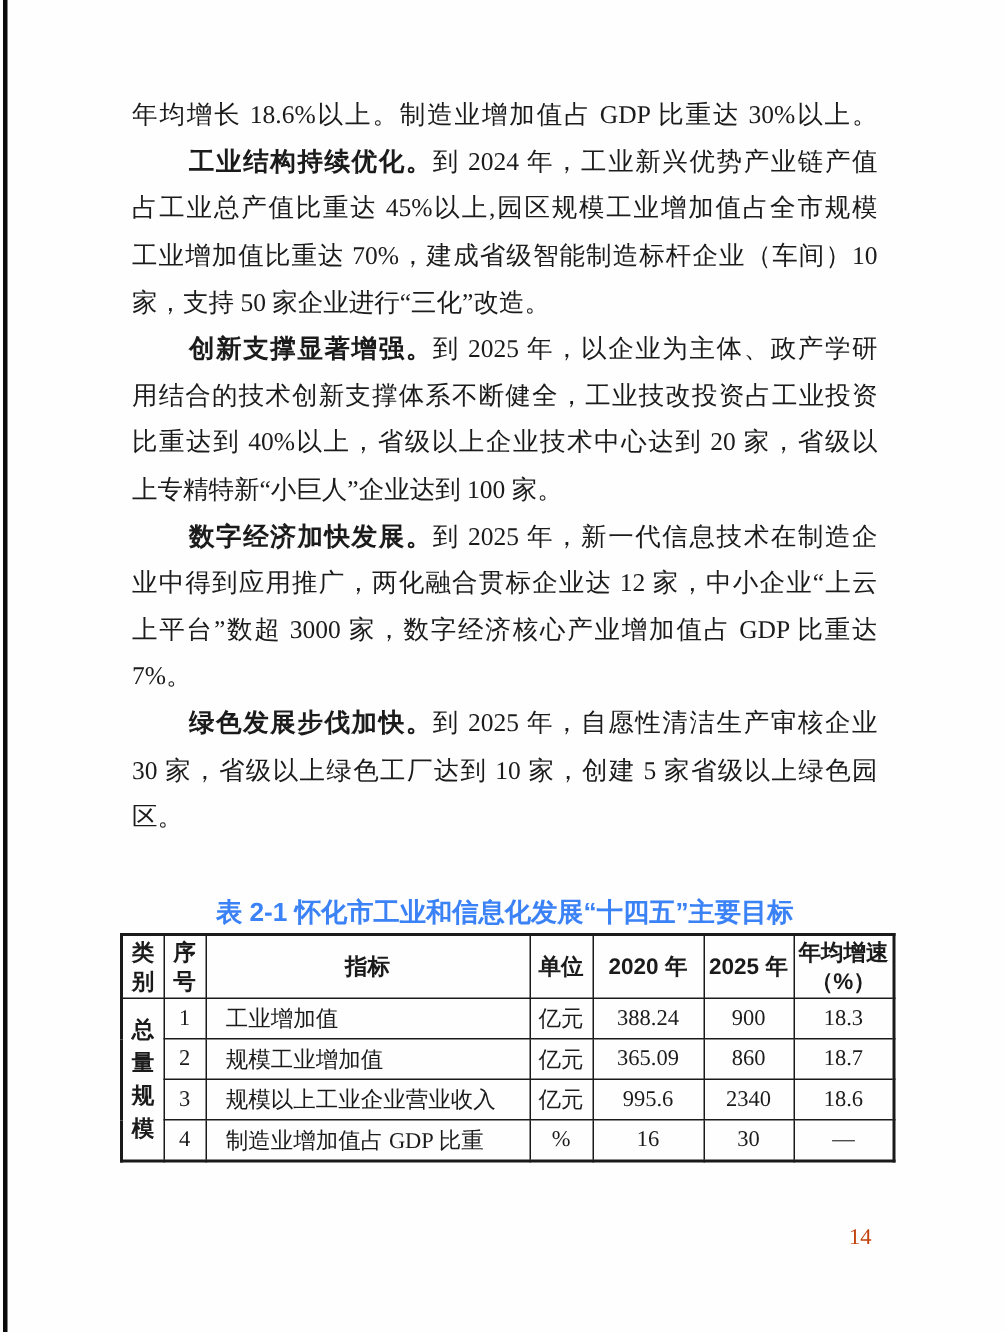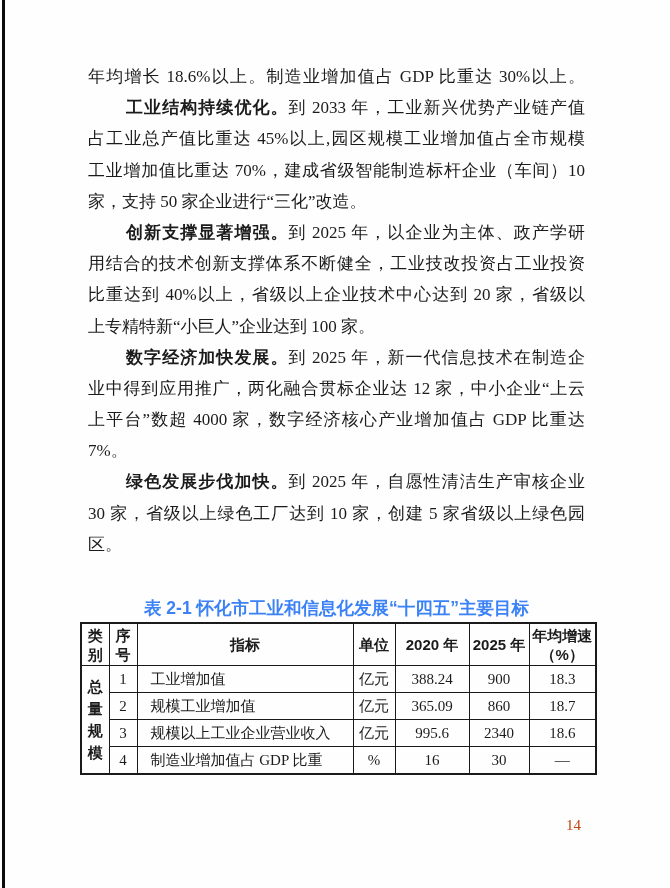--- a/index.html
+++ b/index.html
@@ -83,31 +83,31 @@
   }
 </style>
 </head>
 <body>
 
 <div class="page">
   <div class="edge-bar"></div>
 
   <div class="content">
     <div class="line justify"><span>年均增长 18.6%以上。制造业增加值占 GDP 比重达 30%以上。</span></div>
-    <div class="line justify indent"><span class="lead">工业结构持续优化。</span><span>到 2033 年，工业新兴优势产业链产值</span></div>
+    <div class="line justify indent"><span class="lead">工业结构持续优化。</span><span>到 2024 年，工业新兴优势产业链产值</span></div>
     <div class="line justify"><span>占工业总产值比重达 45%以上,园区规模工业增加值占全市规模</span></div>
     <div class="line justify"><span>工业增加值比重达 70%，建成省级智能制造标杆企业（车间）10</span></div>
     <div class="line last"><span>家，支持 50 家企业进行“三化”改造。</span></div>
     <div class="line justify indent"><span class="lead">创新支撑显著增强。</span><span>到 2025 年，以企业为主体、政产学研</span></div>
     <div class="line justify"><span>用结合的技术创新支撑体系不断健全，工业技改投资占工业投资</span></div>
     <div class="line justify"><span>比重达到 40%以上，省级以上企业技术中心达到 20 家，省级以</span></div>
     <div class="line last"><span>上专精特新“小巨人”企业达到 100 家。</span></div>
     <div class="line justify indent"><span class="lead">数字经济加快发展。</span><span>到 2025 年，新一代信息技术在制造企</span></div>
     <div class="line justify"><span>业中得到应用推广，两化融合贯标企业达 12 家，中小企业“上云</span></div>
-    <div class="line justify"><span>上平台”数超 4000 家，数字经济核心产业增加值占 GDP 比重达</span></div>
+    <div class="line justify"><span>上平台”数超 3000 家，数字经济核心产业增加值占 GDP 比重达</span></div>
     <div class="line last"><span>7%。</span></div>
     <div class="line justify indent"><span class="lead">绿色发展步伐加快。</span><span>到 2025 年，自愿性清洁生产审核企业</span></div>
     <div class="line justify"><span>30 家，省级以上绿色工厂达到 10 家，创建 5 家省级以上绿色园</span></div>
     <div class="line last"><span>区。</span></div>
   </div>
 
   <div class="table-title">表 2-1 怀化市工业和信息化发展“十四五”主要目标</div>
 
   <table class="targets">
     <colgroup>

